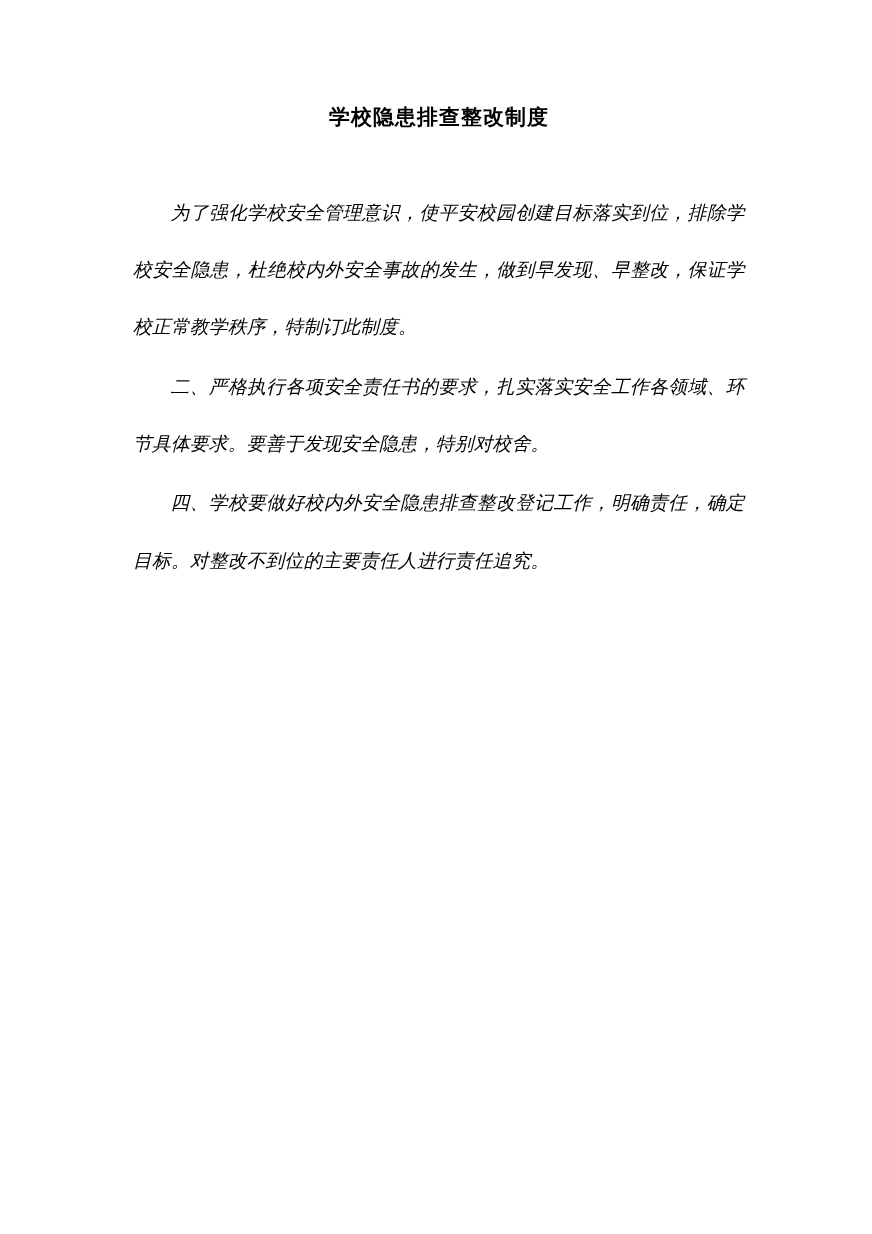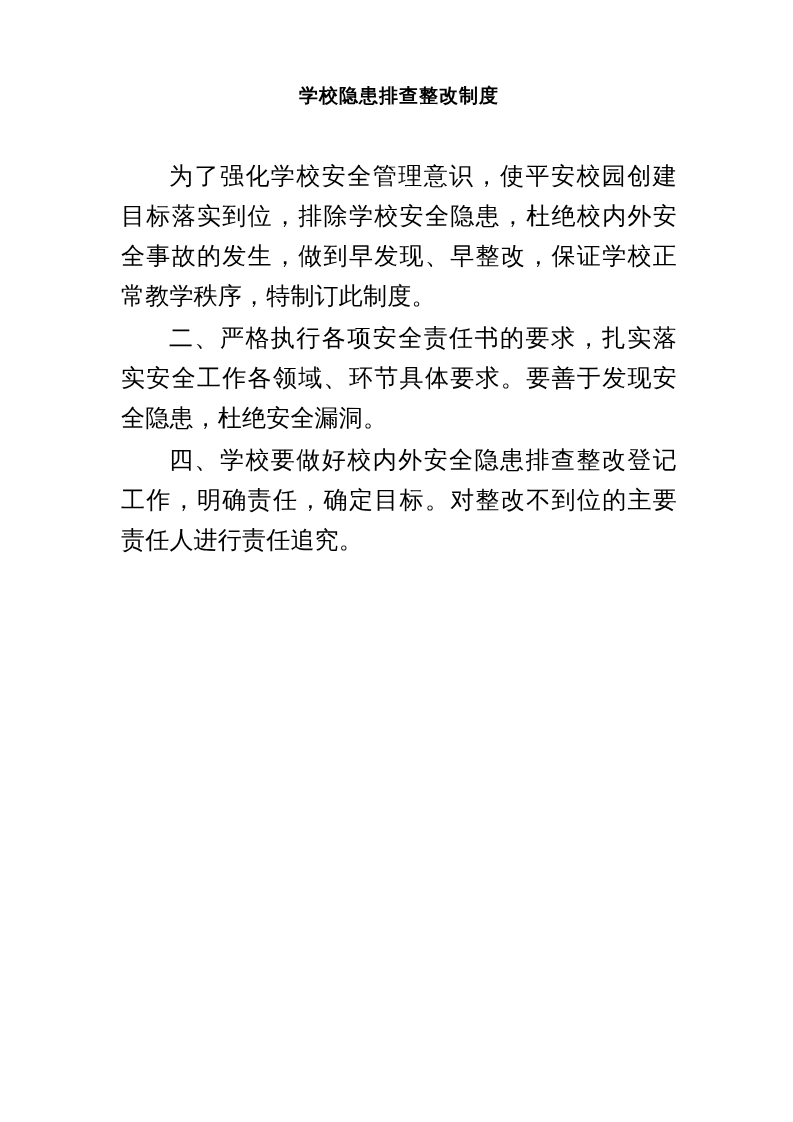--- a/index.html
+++ b/index.html
@@ -16,44 +16,45 @@
     width: 793px;
     height: 1122px;
     margin: 0 auto;
     background: #ffffff;
     overflow: hidden;
     box-sizing: border-box;
   }
   .doc-body {
     position: absolute;
     left: 121px;
-    top: 80px;
+    top: 92px;
     width: 556px;
   }
   .doc-title {
     text-align: center;
     font-size: 19px;
     font-weight: bold;
     letter-spacing: 1px;
     line-height: 30px;
     margin: 0 0 46px 0;
   }
   .doc-para {
-    font-size: 24px;
-    line-height: 40px;
+    font-size: 17px;
+    line-height: 52px;
     text-align: justify;
     text-justify: inter-ideograph;
     text-indent: 2em;
     margin: 0 0 2px 0;
     letter-spacing: 0.2px;
+    font-style: italic;
   }
 </style>
 </head>
 <body>
 
 <div class="page">
   <div class="doc-body">
     <h1 class="doc-title">学校隐患排查整改制度</h1>
     <p class="doc-para">为了强化学校安全管理意识，使平安校园创建目标落实到位，排除学校安全隐患，杜绝校内外安全事故的发生，做到早发现、早整改，保证学校正常教学秩序，特制订此制度。</p>
-    <p class="doc-para">二、严格执行各项安全责任书的要求，扎实落实安全工作各领域、环节具体要求。要善于发现安全隐患，杜绝安全漏洞。</p>
+    <p class="doc-para">二、严格执行各项安全责任书的要求，扎实落实安全工作各领域、环节具体要求。要善于发现安全隐患，特别对校舍。</p>
     <p class="doc-para">四、学校要做好校内外安全隐患排查整改登记工作，明确责任，确定目标。对整改不到位的主要责任人进行责任追究。</p>
   </div>
 </div>
 
 </body></html>

